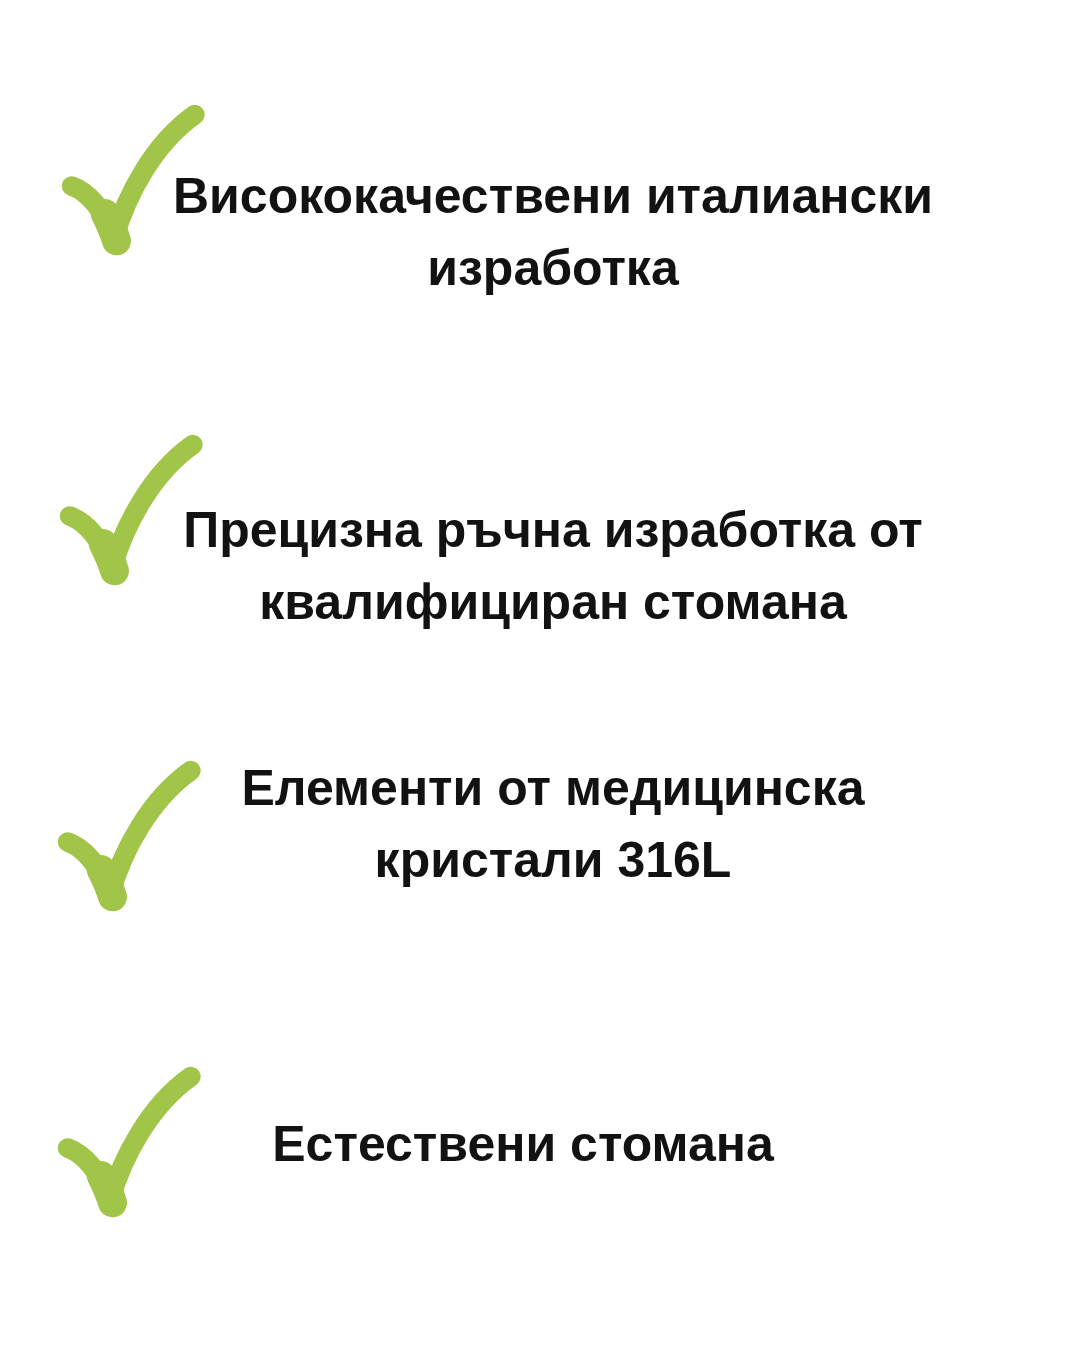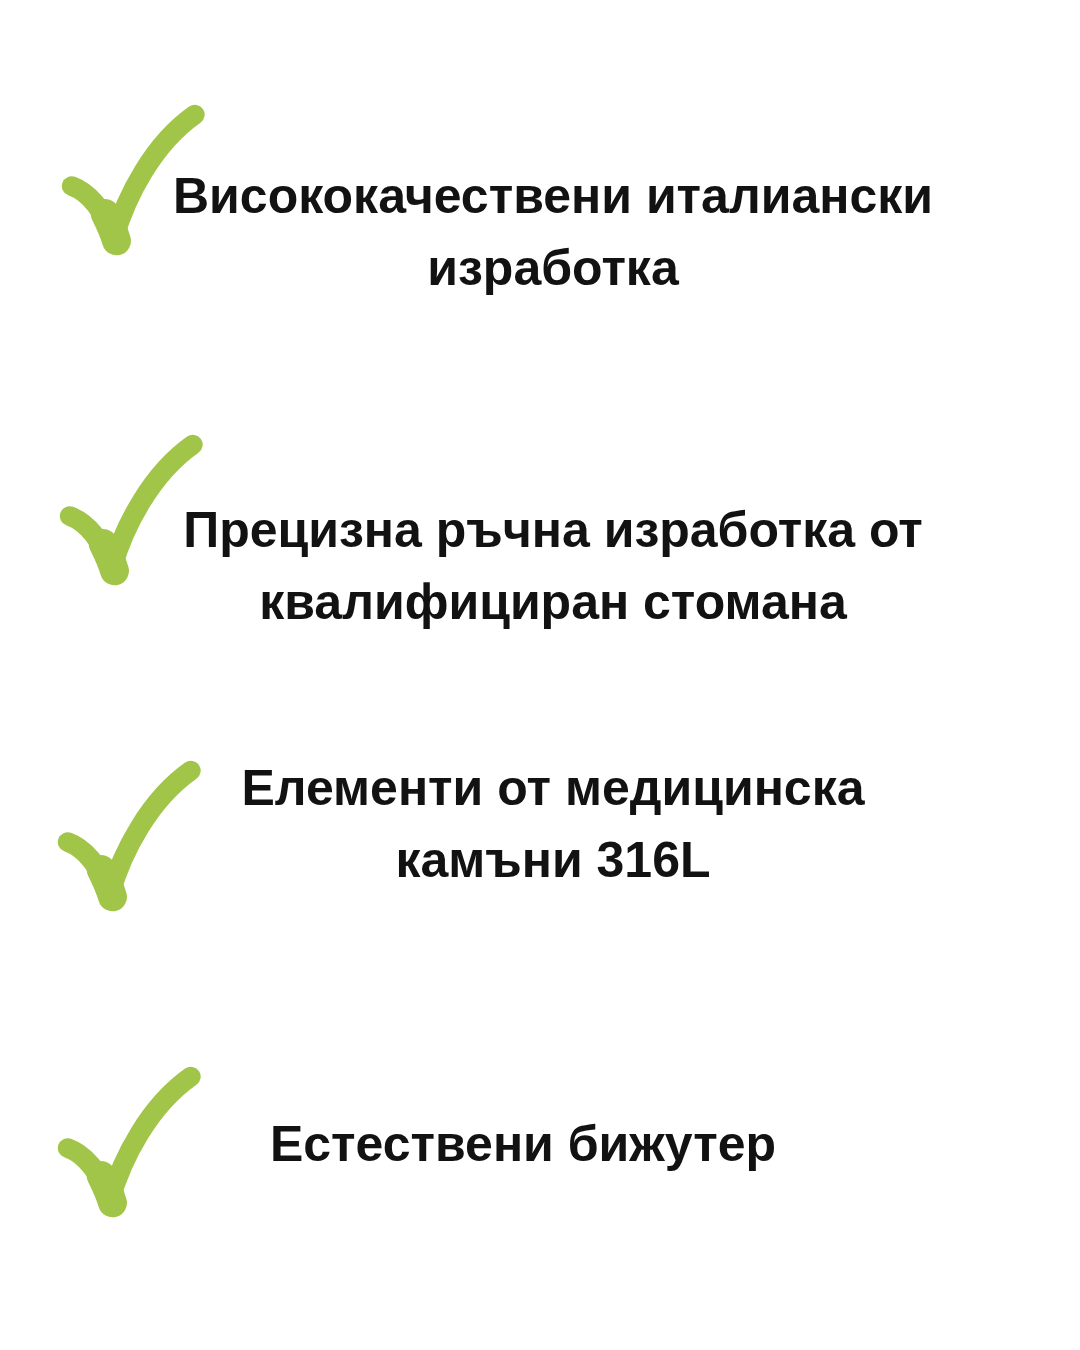--- a/index.html
+++ b/index.html
@@ -68,24 +68,24 @@
     <span class="line">Прецизна ръчна изработка от</span>
     <span class="line">квалифициран стомана</span>
   </div>
 
   <svg class="check c3" viewBox="0 0 100 100" aria-hidden="true">
     <path stroke-width="13" d="M 9 54 C 20 58, 30 70, 37 88 C 45 60, 63 26, 90 7" stroke="#a1c548"></path>
     <path stroke-width="19" d="M 31 72 C 35 80, 37 85, 38.5 90" stroke="#a1c548"></path>
   </svg>
   <div class="text t3">
     <span class="line">Елементи от медицинска</span>
-    <span class="line">камъни 316L</span>
+    <span class="line">кристали 316L</span>
   </div>
 
   <svg class="check c4" viewBox="0 0 100 100" aria-hidden="true">
     <path stroke-width="13" d="M 9 54 C 20 58, 30 70, 37 88 C 45 60, 63 26, 90 7" stroke="#a1c548"></path>
     <path stroke-width="19" d="M 31 72 C 35 80, 37 85, 38.5 90" stroke="#a1c548"></path>
   </svg>
   <div class="text t4">
-    <span class="line">Естествени бижутер</span>
+    <span class="line">Естествени стомана</span>
   </div>
 
 </div>
 
 </body></html>

